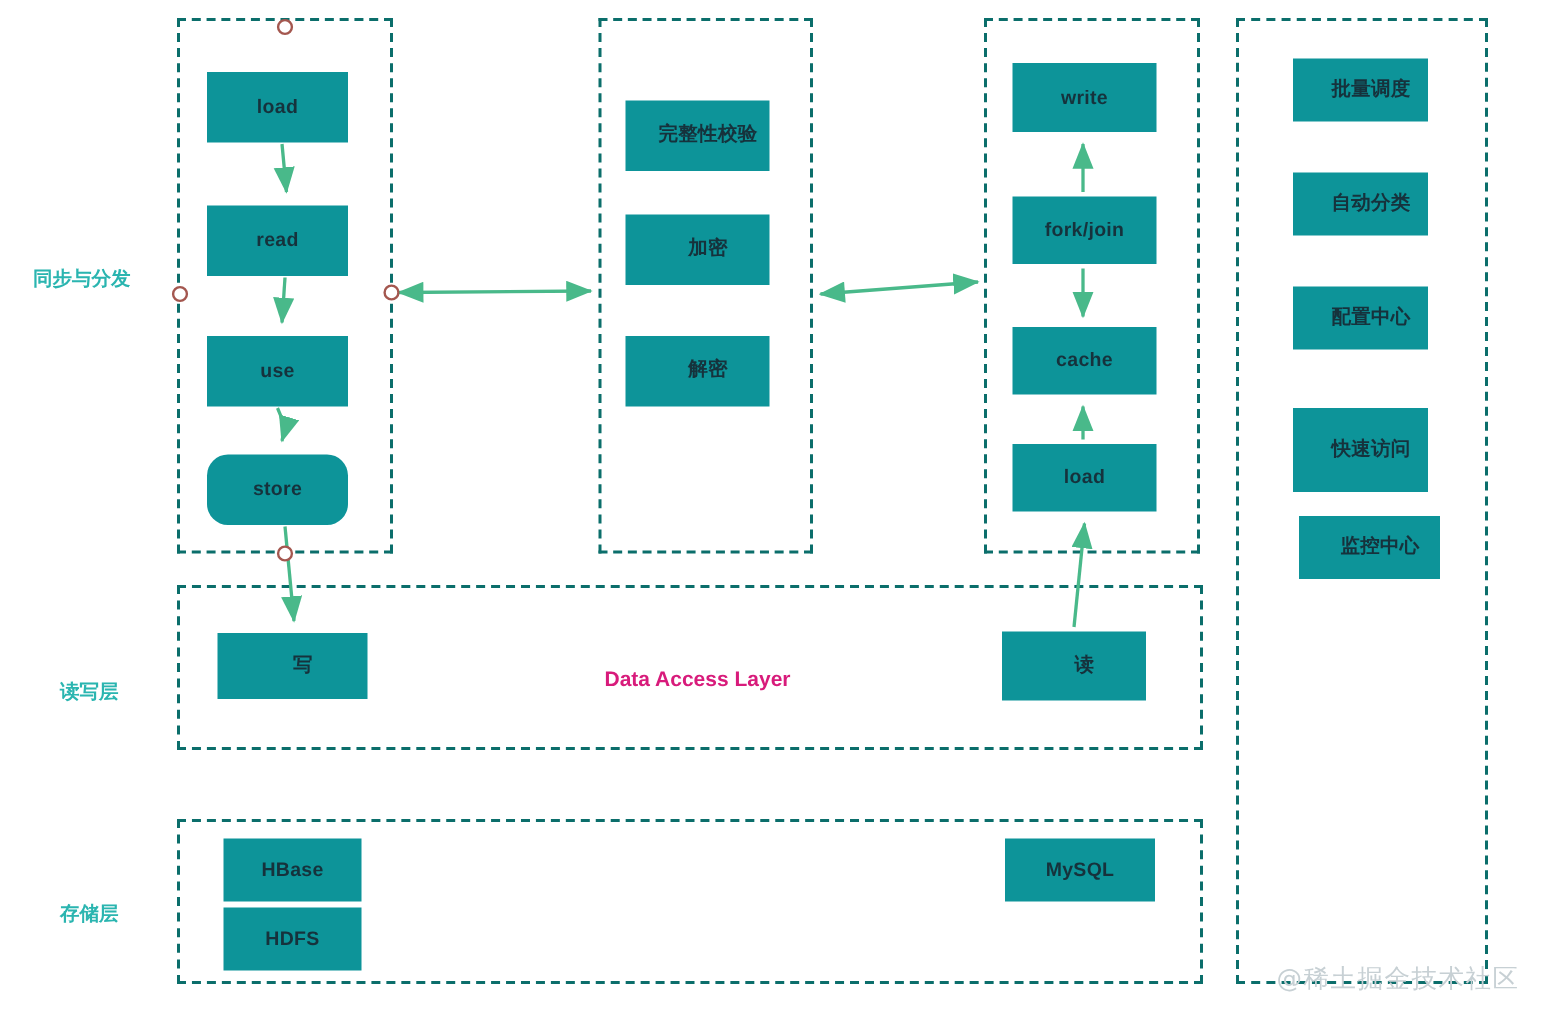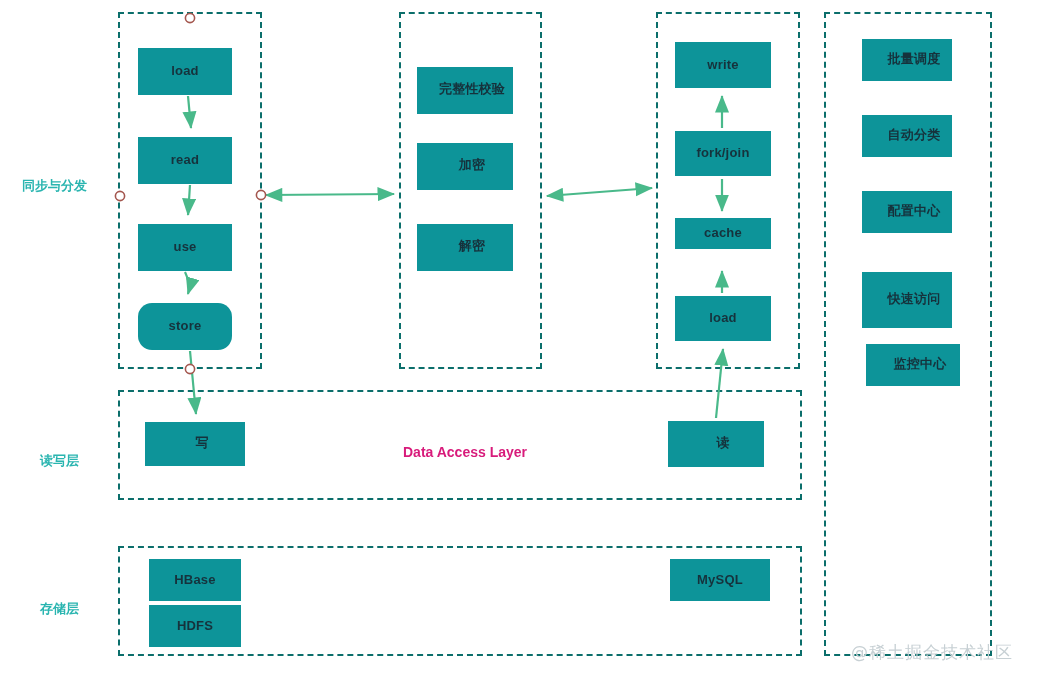--- a/index.html
+++ b/index.html
@@ -101,21 +101,21 @@
   <div class="node" style="left:138px; top:137px; width:94px; height:47px;">read</div>
   <div class="node" style="left:138px; top:224px; width:94px; height:47px;">use</div>
   <div class="node" style="left:138px; top:303px; width:94px; height:47px;border-radius:14px;">store</div>
 
   <div class="node cjk" style="left:417px; top:143px; width:96px; height:47px;">加密</div>
   <div class="node cjk" style="left:417px; top:67px; width:96px; height:47px;">完整性校验</div>
   <div class="node cjk" style="left:417px; top:224px; width:96px; height:47px;">解密</div>
 
   <div class="node" style="left:675px; top:42px; width:96px; height:46px;">write</div>
   <div class="node" style="left:675px; top:131px; width:96px; height:45px;">fork/join</div>
-  <div class="node" style="left:675px; top:218px; width:96px; height:31px;">cache</div>
+  <div class="node" style="left:675px; top:218px; width:96px; height:45px;">cache</div>
   <div class="node" style="left:675px; top:296px; width:96px; height:45px;">load</div>
 
   <div class="node cjk" style="left:862px; top:39px; width:90px; height:42px;">批量调度</div>
   <div class="node cjk" style="left:862px; top:115px; width:90px; height:42px;">自动分类</div>
   <div class="node cjk" style="left:862px; top:191px; width:90px; height:42px;">配置中心</div>
   <div class="node cjk" style="left:862px; top:272px; width:90px; height:56px;">快速访问</div>
   <div class="node cjk" style="left:866px; top:344px; width:94px; height:42px;">监控中心</div>
 
   <div class="node cjk" style="left:145px; top:422px; width:100px; height:44px;">写</div>
   <div class="node cjk" style="left:668px; top:421px; width:96px; height:46px;">读</div>

